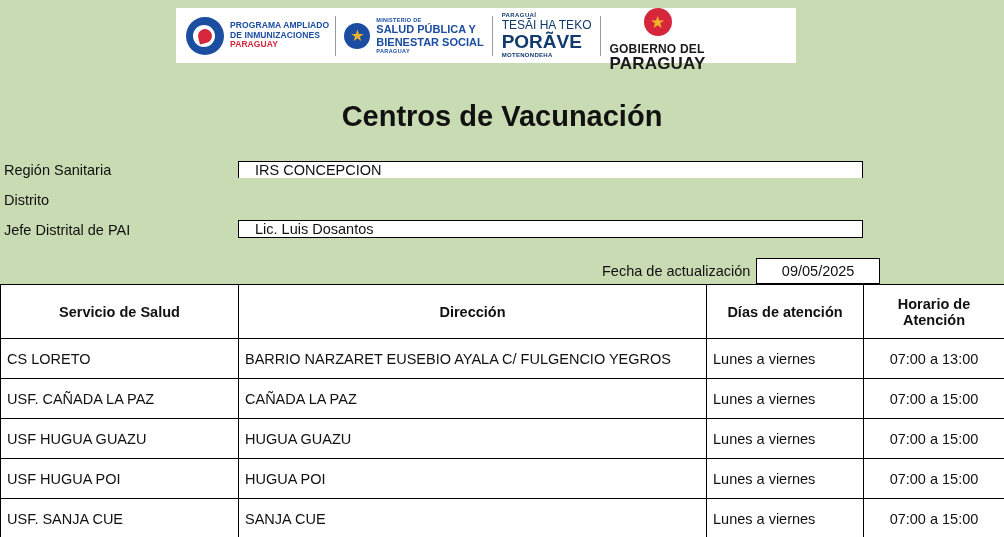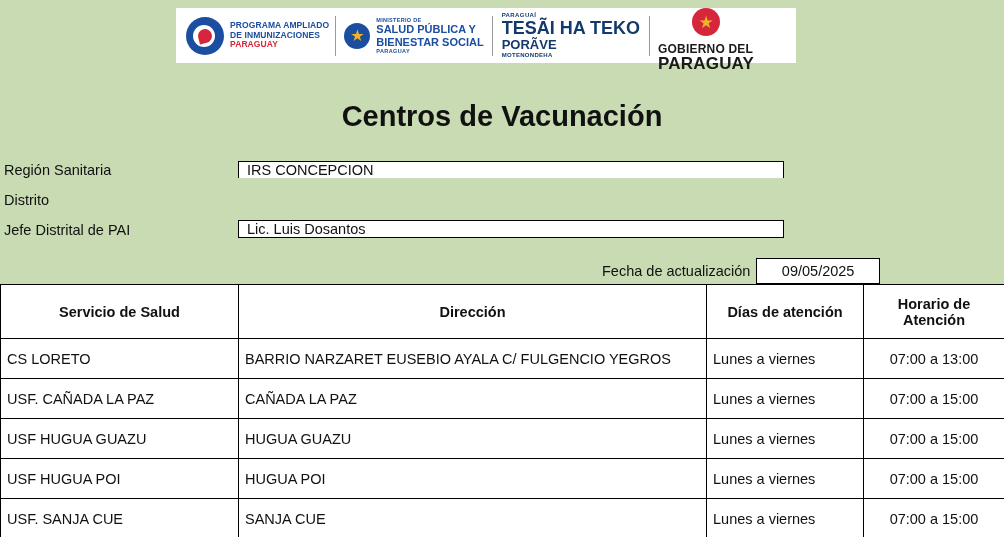--- a/index.html
+++ b/index.html
@@ -87,22 +87,22 @@
   .msp-text { line-height: 1.1; color: #1b4da1; }
   .msp-text .t1 { font-size: 5.5px; font-weight: bold; letter-spacing: .3px; }
   .msp-text .t2 { font-size: 11px; font-weight: bold; }
   .msp-text .t3 { font-size: 11px; font-weight: bold; }
   .msp-text .t4 { font-size: 5.5px; font-weight: bold; letter-spacing: .4px; }
 
   
   .logo-tesai { padding: 0 9px; }
   .tesai-text { line-height: 1.08; color: #123a6d; }
   .tesai-text .t1 { font-size: 6px; font-weight: bold; letter-spacing: .4px; }
-  .tesai-text .t2 { font-size: 18px; font-weight: bold; }
-  .tesai-text .t3 { font-size: 13px; font-weight: bold; }
+  .tesai-text .t2 { font-size: 12px; font-weight: normal; }
+  .tesai-text .t3 { font-size: 19px; font-weight: bold; }
   .tesai-text .t4 { font-size: 6px; font-weight: bold; letter-spacing: .3px; }
 
   
   .logo-gob { padding: 0 10px 0 8px; gap: 7px; flex-direction: column; }
   .gob-mark {
     width: 28px; height: 28px; border-radius: 50%;
     background: #d6263c; position: relative; flex: none;
   }
   .gob-mark::after {
     content: "★";
@@ -138,27 +138,27 @@
   .info-label {
     width: 238px;
     padding-left: 4px;
     display: flex;
     align-items: center;
     font-size: 14.5px;
     color: #111111;
     box-sizing: border-box;
   }
   .info-value {
-    width: 546px;
+    width: 625px;
     background: #ffffff;
     border: 1px solid #000000;
     border-bottom: none;
     display: flex;
     align-items: center;
-    padding-left: 8px;
+    padding-left: 16px;
     font-size: 14.5px;
     color: #111111;
     box-sizing: border-box;
   }
   .info-row:last-child .info-value { border-bottom: 1px solid #000000; }
 
   
   .update-line {
     position: absolute;
     left: 0; top: 258px;

